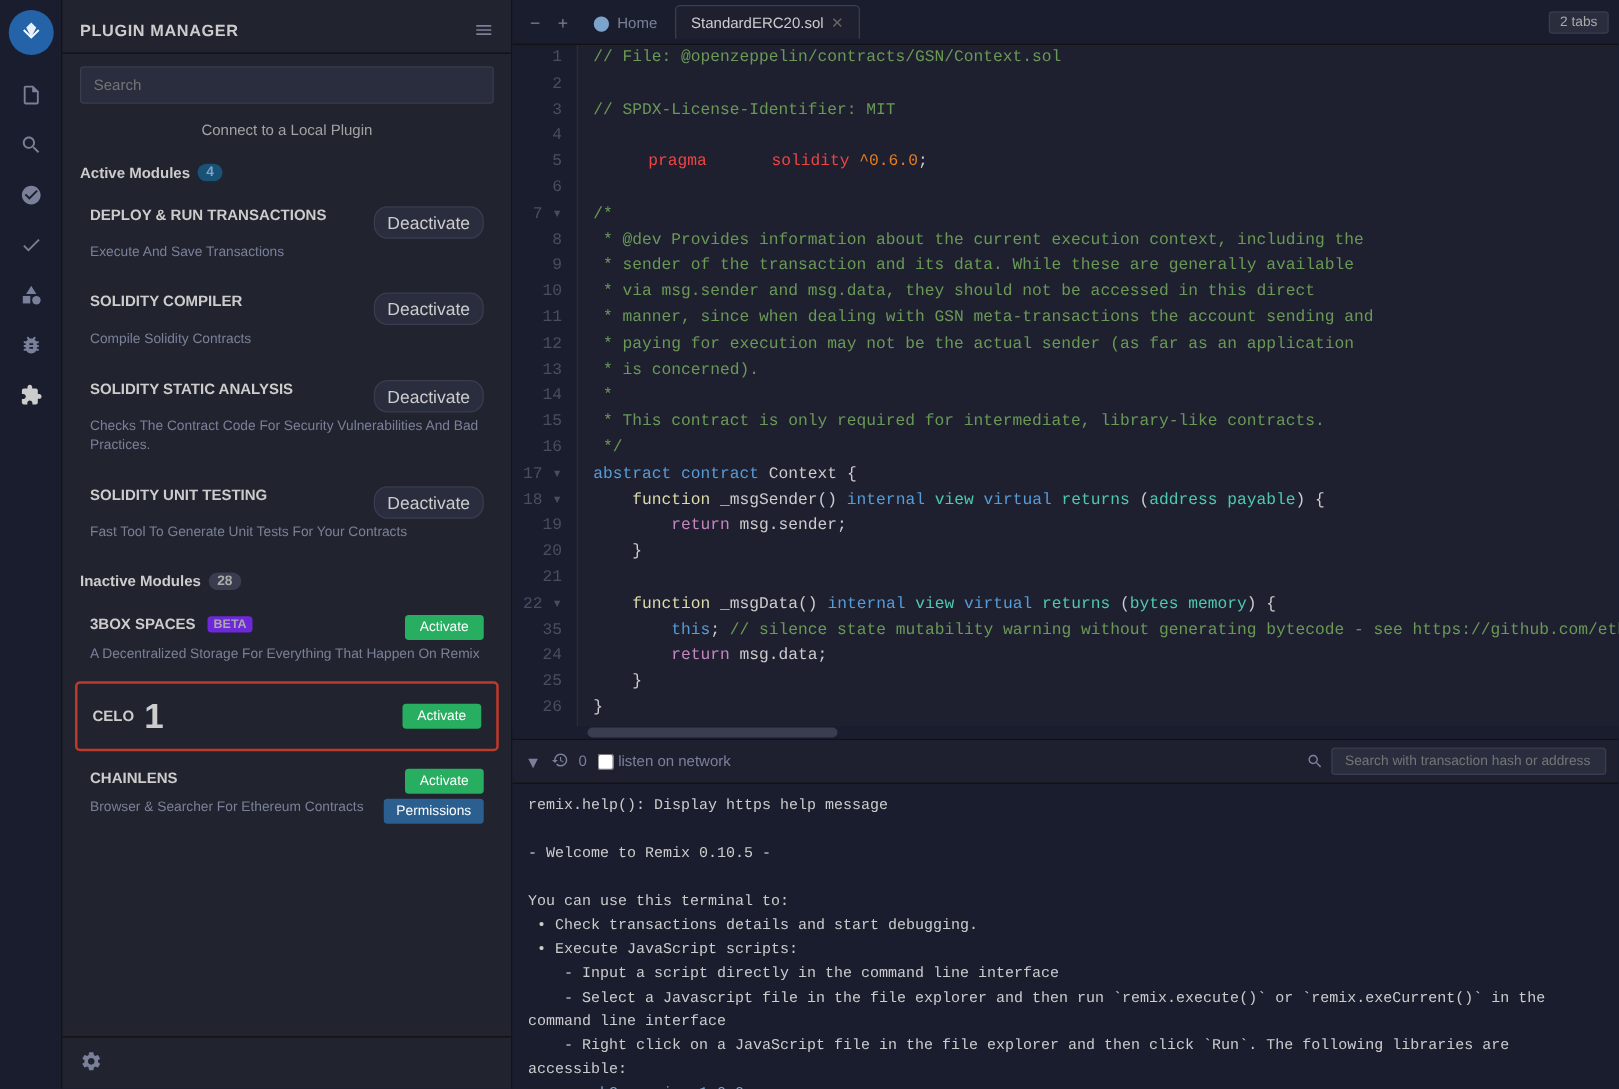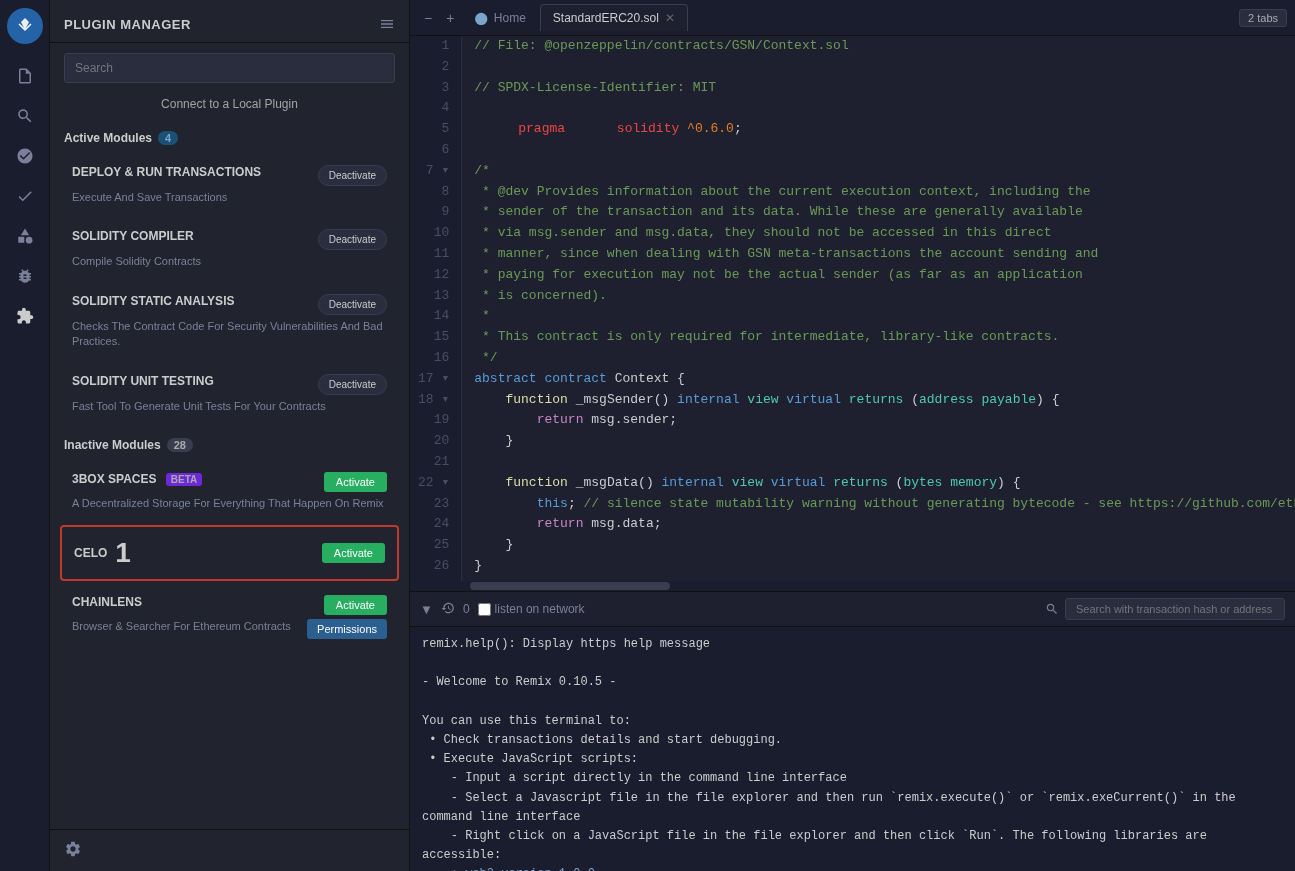--- a/index.html
+++ b/index.html
@@ -129,21 +129,21 @@
       font-size: 11px;
       color: #7a8099;
       line-height: 1.4;
     }
     .btn-deactivate {
       background: #2a2d3e;
       border: 1px solid #3a3d50;
       color: #ccc;
       border-radius: 11px;
       padding: 4px 10px;
-      font-size: 10px;
+      font-size: 14px;
       cursor: pointer;
       white-space: nowrap;
       margin-left: 20px;
     }
     .btn-activate {
       background: #27ae60;
       border: none;
       color: white;
       border-radius: 3px;
       padding: 4px 12px;
@@ -575,21 +575,21 @@
         <div>13</div>
         <div>14</div>
         <div>15</div>
         <div>16</div>
         <div>17 ▾</div>
         <div>18 ▾</div>
         <div>19</div>
         <div>20</div>
         <div>21</div>
         <div>22 ▾</div>
-        <div>23</div>
+        <div>35</div>
         <div>24</div>
         <div>25</div>
         <div>26</div>
         <div>27</div>
 
       </div>
       <div class="code-lines"><span class="kw-comment">// File: @openzeppelin/contracts/GSN/Context.sol</span>
 
 <span class="kw-comment">// SPDX-License-Identifier: MIT</span>
 

